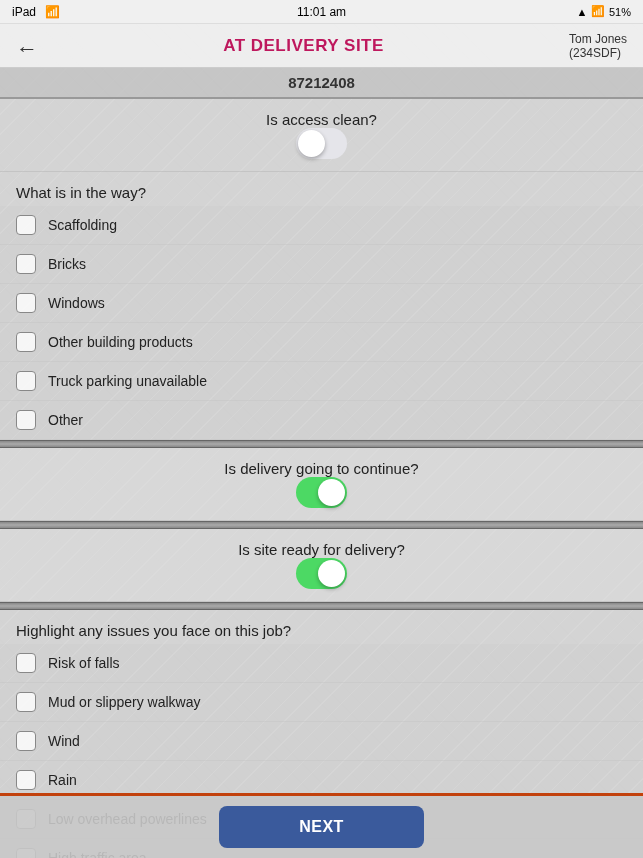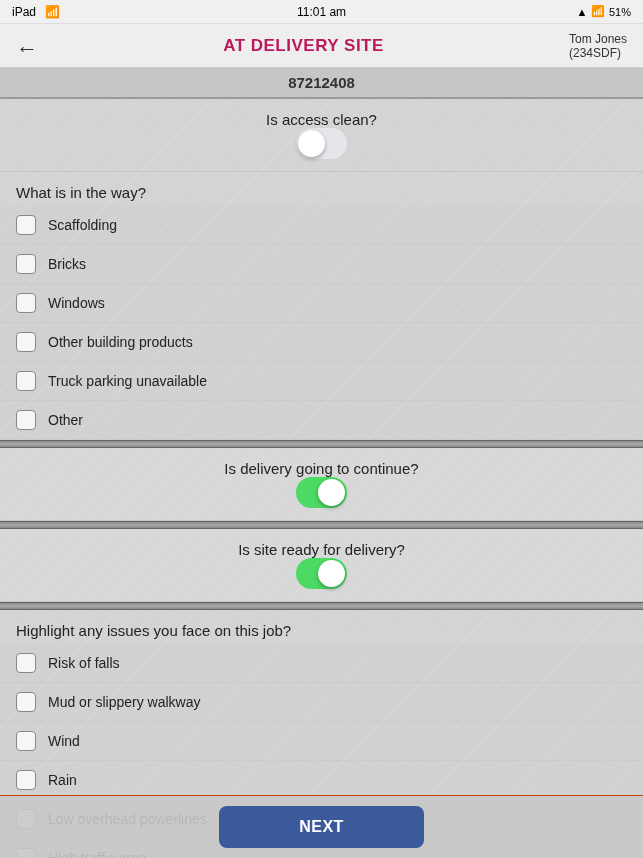--- a/index.html
+++ b/index.html
@@ -198,21 +198,21 @@
     
     .bottom-bar {
       position: fixed;
       bottom: 0;
       left: 0;
       width: 643px;
       background: rgba(200,200,200,0.9);
       padding: 10px 16px;
       display: flex;
       justify-content: center;
-      border-top: 1px solid #c2410c;
+      border-top: 3px solid #c2410c;
     }
     .next-button {
       background: #3a5a9c;
       color: white;
       border: none;
       border-radius: 8px;
       padding: 12px 80px;
       font-size: 16px;
       font-weight: 600;
       cursor: pointer;

